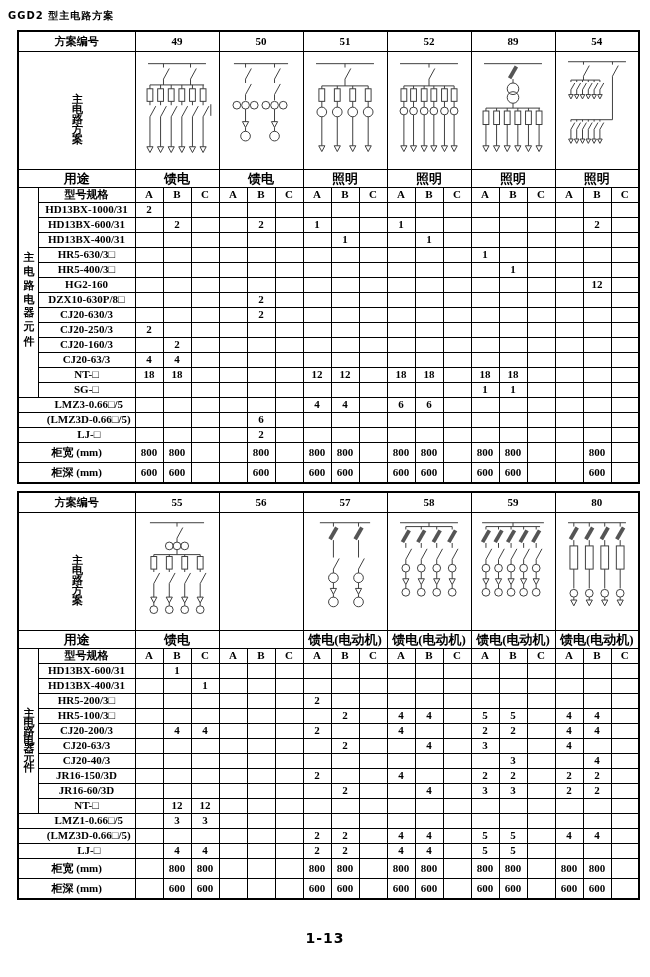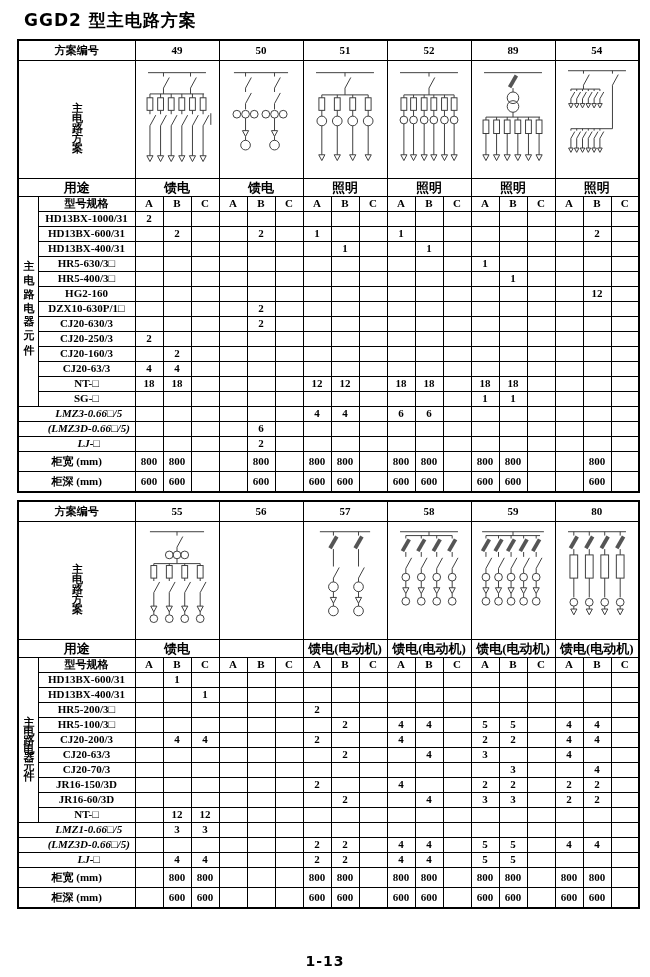--- a/index.html
+++ b/index.html
@@ -1,41 +1,41 @@
 <!DOCTYPE html>
 <html><head>
 <meta charset="utf-8">
 <style>
   html,body{margin:0;padding:0;background:#fff;}
   body{width:650px;height:977px;overflow:hidden;color:#000;
        font-family:"Liberation Serif","DejaVu Sans",serif;}
   .sheet{padding-top:9px;}
   .title{font-family:"DejaVu Sans","Liberation Sans",sans-serif;font-weight:bold;
-         font-size:17px;margin:0 0 7px 24px;letter-spacing:1px;}
+         font-size:10px;margin:0 0 7px 8px;letter-spacing:1px;}
   table.tbl{border-collapse:collapse;table-layout:fixed;width:622px;margin-left:17px;
             border:2px solid #000;}
   table.tbl td{border:1px solid #000;padding:0;text-align:center;vertical-align:middle;
             font-weight:bold;font-size:11px;line-height:1.05;overflow:hidden;white-space:nowrap;}
   td.schemeno{height:19px;font-size:12px;}
   td.headlbl{font-size:12px;}
   tr.rc td{height:117px;}
   tr.ru td{height:17px;font-size:13px;}
   tr.rs td{height:14px;}
   tr.rz td{height:19px;}
   td.rowlbl{text-align:left;padding-left:3px;font-size:10.5px;}
-  td.rowlbl.full{padding-left:24px;font-style:italic;}
+  td.rowlbl.full{padding-left:24px;}
   td.speclbl{text-align:left;padding-left:3px;font-size:11px;}
   .vtext{display:inline-block;writing-mode:vertical-lr;text-orientation:upright;
          font-size:11px;font-weight:bold;}
   .v5{letter-spacing:10px;}
   .v7a{letter-spacing:14px;}
   .v7b{letter-spacing:9px;}
   svg.cd{stroke:#3a3a3a;fill:none;stroke-width:1;display:block;margin:0 auto;}
   .gap{height:7px;}
-  .footer{text-align:center;margin-top:44px;font-family:"DejaVu Sans","Liberation Sans",sans-serif;
+  .footer{text-align:center;margin-top:30px;font-family:"DejaVu Sans","Liberation Sans",sans-serif;
           font-weight:bold;font-size:14px;letter-spacing:1px;}
 </style>
 </head>
 <body>
 
 <div class="sheet">
   <div class="title">GGD2 型主电路方案</div>
   <table class="tbl" id="t0">
       <colgroup>
         <col style="width:20px">
@@ -475,21 +475,21 @@
           <td class="val"></td>
           <td class="val"></td>
           <td class="val"></td>
           <td class="val"></td>
           <td class="val"></td>
           <td class="val"></td>
           <td class="val">12</td>
           <td class="val"></td>
         </tr>
         <tr class="rs">
-          <td class="rowlbl">DZX10-630P/1□</td>
+          <td class="rowlbl">DZX10-630P/8□</td>
           <td class="val"></td>
           <td class="val"></td>
           <td class="val"></td>
           <td class="val"></td>
           <td class="val">2</td>
           <td class="val"></td>
           <td class="val"></td>
           <td class="val"></td>
           <td class="val"></td>
           <td class="val"></td>
@@ -1135,21 +1135,21 @@
           <td class="val">4</td>
           <td class="val"></td>
           <td class="val">3</td>
           <td class="val"></td>
           <td class="val"></td>
           <td class="val">4</td>
           <td class="val"></td>
           <td class="val"></td>
         </tr>
         <tr class="rs">
-          <td class="rowlbl">CJ20-70/3</td>
+          <td class="rowlbl">CJ20-40/3</td>
           <td class="val"></td>
           <td class="val"></td>
           <td class="val"></td>
           <td class="val"></td>
           <td class="val"></td>
           <td class="val"></td>
           <td class="val"></td>
           <td class="val"></td>
           <td class="val"></td>
           <td class="val"></td>

